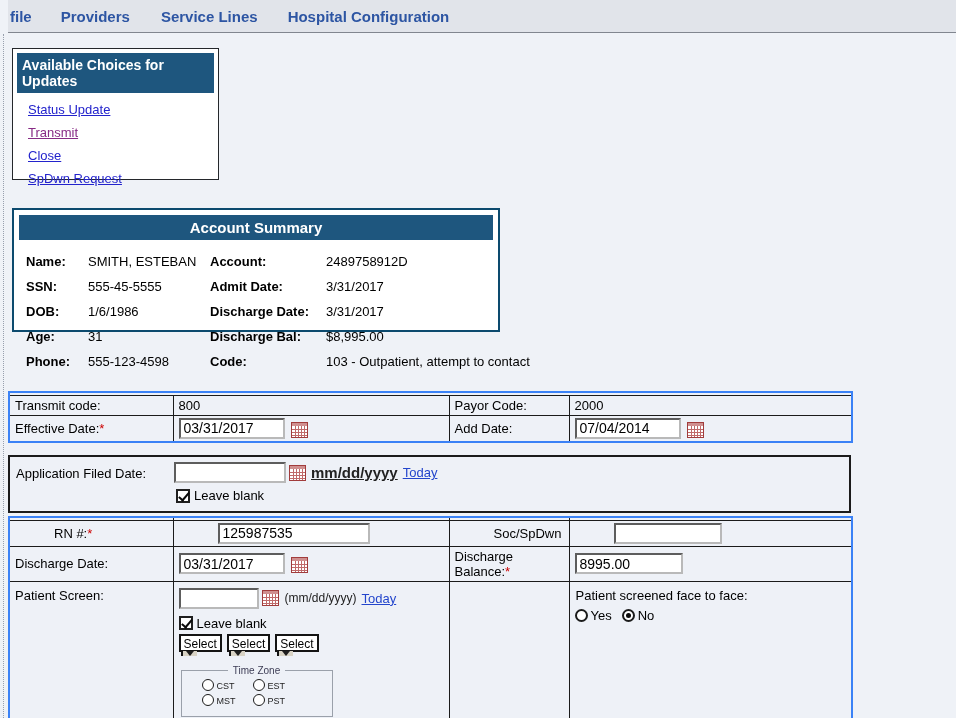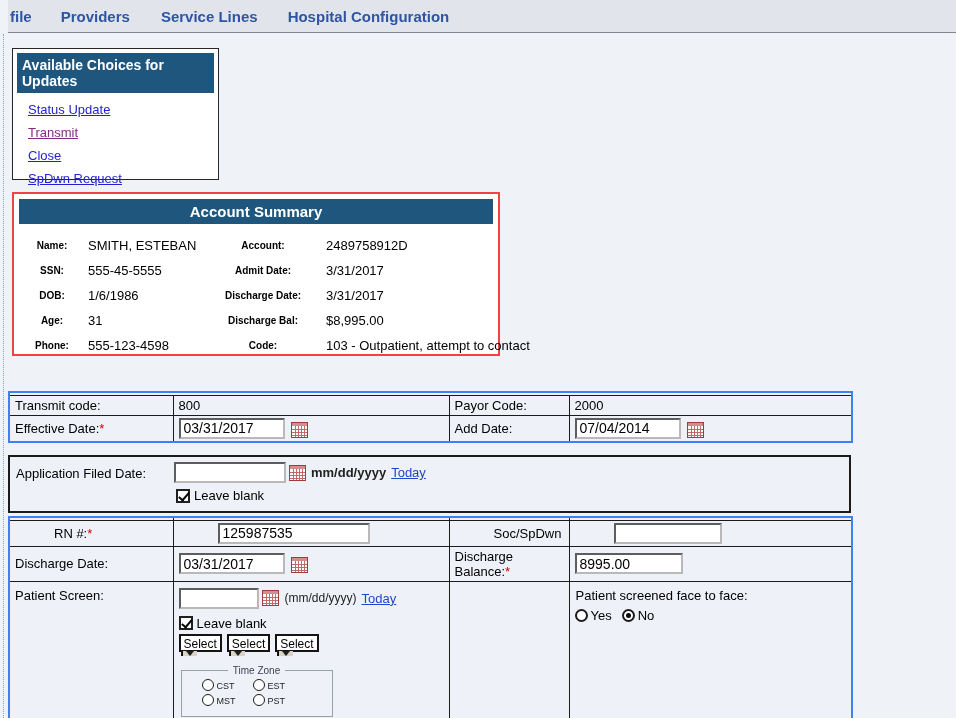--- a/index.html
+++ b/index.html
@@ -14,24 +14,24 @@
   .dotted-edge { position:absolute; left:3px; top:34px; height:684px; width:0; border-left:1px dotted #98a0ad; }
 
   
   .choices { position:absolute; left:12px; top:48px; width:207px; height:132px; background:#ffffff; border:1px solid #24272b; }
   .panel-hdr { margin:4px; background:#1e567e; color:#ffffff; font-weight:bold; font-size:14px; padding:4px 5px; }
   .choice-link { display:block; margin:9px 0 0 15px; font-size:13px; line-height:14px; color:#2323cc;
                  text-decoration:underline; cursor:pointer; width:max-content; }
   .choice-link.visited { color:#872a85; }
 
   
-  .summary { position:absolute; left:12px; top:192px; width:488px; height:164px; background:#ffffff; border:2px solid #ef4444; }
+  .summary { position:absolute; left:12px; top:208px; width:488px; height:124px; background:#ffffff; border:2px solid #0c4a6e; }
   .summary .panel-hdr { text-align:center; font-size:15px; margin:5px; }
   .sum-grid { display:grid; grid-template-columns:52px 112px 106px auto; column-gap:10px; padding:4px 4px 0 12px; }
-  .sum-lbl { font-weight:bold; font-size:10px; text-align:center; line-height:25px; white-space:nowrap; }
+  .sum-lbl { font-weight:bold; font-size:13px; text-align:left; line-height:25px; white-space:nowrap; }
   .sum-val { font-size:13px; line-height:25px; white-space:nowrap; }
 
   
   .form-area { position:absolute; left:8px; top:391px; width:847px; height:327px; }
   table.ftable { border-collapse:collapse; table-layout:fixed; width:843px; background:#eef1f7; border:2px solid #3b82f6; }
   table.ftable td { border:1px solid #1b1b1b; font-size:13px; color:#000; padding:2px 5px; vertical-align:middle; overflow:hidden; }
   tr.sliver td { height:3px; padding:0; }
   .tableA { position:absolute; top:0; left:0; }
   .tableC { position:absolute; top:125px; left:0; }
   .tableB { position:absolute; top:64px; left:0; width:843px; height:58px; border:2px solid #1b1b1b; background:#eef1f7; }
@@ -41,21 +41,21 @@
   tr.rowRN td { height:26px;padding-left:44px; }
   tr.rowDD td { height:28px; }
   tr.rowPS td { height:200px; vertical-align:top; }
   .req { color:#cc0000; }
 
   
   input.tin { height:21px; background:#ffffff; border:2px solid; border-color:#5d5d5d #b9b9b9 #b9b9b9 #5d5d5d;
               font-family:"Liberation Sans", sans-serif; font-size:14px; padding:0 3px; color:#000; }
   .w106 { width:106px; } .w112 { width:112px; } .w80 { width:80px; } .w152 { width:152px; } .w108 { width:108px; }
   .cal { margin-left:3px; vertical-align:middle; cursor:pointer; flex:0 0 auto; }
-  .hint1 { font-size:13px; font-weight:bold; color:#222; margin-left:5px; }
+  .hint1 { font-size:15px; font-weight:bold; color:#222; margin-left:5px;text-decoration:underline; }
   .hint2 { font-size:12px; color:#222; margin-left:6px; }
   .today { font-size:13px; color:#2345cc; text-decoration:underline; cursor:pointer; margin-left:5px; }
 
   .cb { display:inline-block; width:14px; height:14px; background:#fff; border:2px solid #1f1f1f; position:relative; cursor:pointer; flex:0 0 auto; }
   .cb.checked::after { content:""; position:absolute; left:3px; top:-1px; width:4px; height:9px;
                        border:solid #0a0a0a; border-width:0 2px 2px 0; transform:rotate(40deg); }
   .cbl { font-size:13px; margin-left:4px; }
 
   .radio { display:inline-block; width:13px; height:13px; border:2px solid #1b1b1b; border-radius:50%; background:#fff; position:relative; cursor:pointer; flex:0 0 auto; }
   .radio.sel::after { content:""; position:absolute; left:2.5px; top:2.5px; width:5px; height:5px; border-radius:50%; background:#0a0a0a; }

